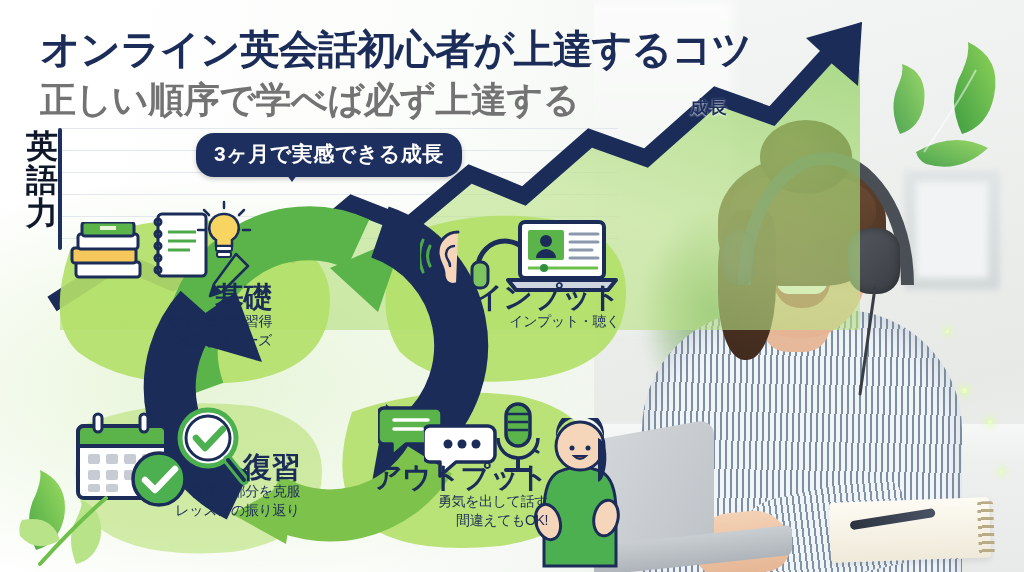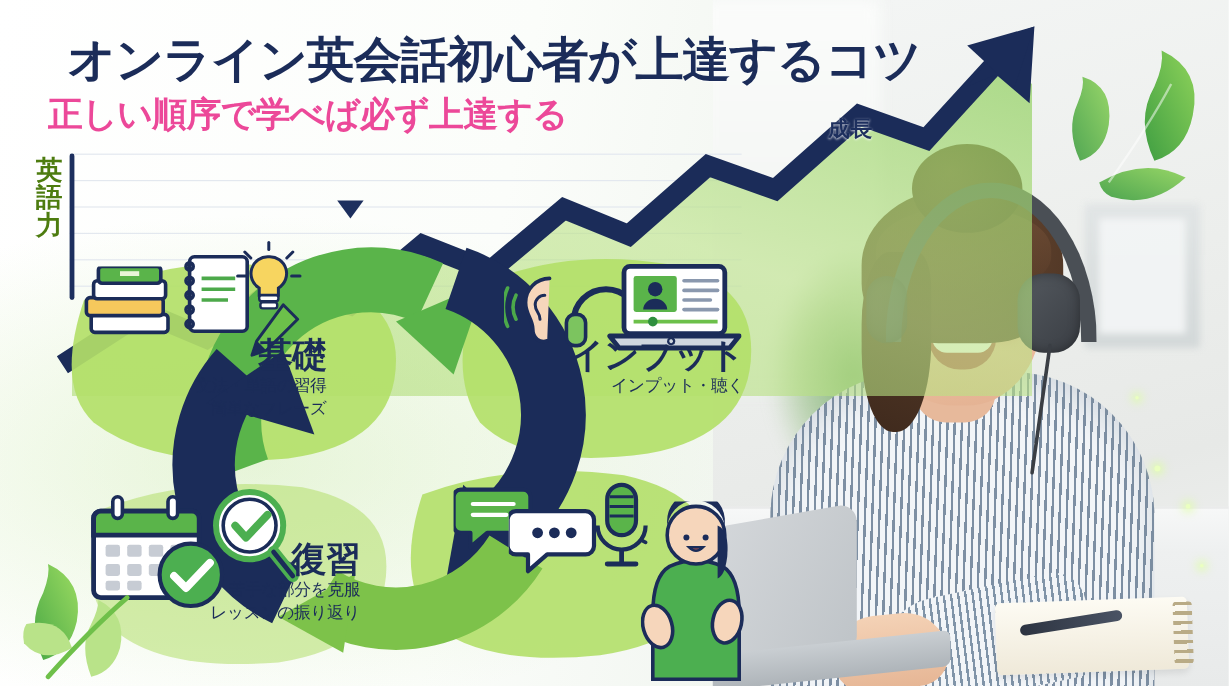--- a/index.html
+++ b/index.html
@@ -18,21 +18,21 @@
   .bg-soft-green{
     left:0;top:150px;width:700px;height:430px;
     background:radial-gradient(ellipse at 30% 55%, rgba(190,228,150,.35) 0%, rgba(255,255,255,0) 62%);
   }
 
   
   .gridwrap{left:58px;top:128px;width:560px;height:120px;}
   .gridline{position:absolute;left:0;width:100%;height:1px;background:#e3e8ef;}
   .axis-y{position:absolute;left:0;top:0;width:4px;height:122px;background:#1d2f5e;border-radius:2px;}
   .axis-label{
-    left:26px;top:130px;width:30px;color:#4d7c0f;font-weight:700;font-size:22px;
+    left:26px;top:130px;width:30px;color:#0f172a;font-weight:700;font-size:32px;
     line-height:1.05;letter-spacing:0;text-align:center;
   }
 
   
   .photo{right:0;top:0;width:430px;height:572px;overflow:hidden;}
   .room{
     position:absolute;inset:0;
     background:linear-gradient(165deg,#f4f6f5 0%,#eceeec 45%,#e7e9e7 70%,#f3f4f3 100%);
   }
   .room-win{
@@ -120,25 +120,25 @@
     left:196px;top:133px;padding:7px 18px 9px;background:#1d2f5e;color:#fff;border-radius:18px;
     font-weight:700;font-size:21px;letter-spacing:.5px;box-shadow:0 2px 5px rgba(0,0,0,.22);
   }
   .badge-tail{
     left:281px;top:167px;width:0;height:0;border-left:11px solid transparent;border-right:11px solid transparent;
     border-top:15px solid #1d2f5e;
   }
 
   
   .title{
-    left:56px;top:22px;font-size:40px;font-weight:700;color:#1b2c59;letter-spacing:-1px;
+    left:40px;top:22px;font-size:40px;font-weight:700;color:#1b2c59;letter-spacing:-1px;
     text-shadow:0 1px 1px rgba(255,255,255,.6);white-space:nowrap;
   }
   .subtitle{
-    left:40px;top:76px;font-size:29px;font-weight:700;color:#ec4899;letter-spacing:-.5px;white-space:nowrap;
+    left:40px;top:76px;font-size:36px;font-weight:700;color:#737373;letter-spacing:-.5px;white-space:nowrap;
   }
 
   
   .node{position:absolute;text-align:right;color:#1b2c59;}
   .node-title{font-size:29px;font-weight:700;line-height:1.05;letter-spacing:-.5px;}
   .node-line{font-size:14px;font-weight:400;line-height:1.3;letter-spacing:-.4px;}
 
   .n-kiso{left:86px;top:282px;width:186px;}
   .n-input{left:424px;top:282px;width:196px;}
   .n-output{left:352px;top:462px;width:196px;}
@@ -423,36 +423,42 @@
         <stop offset="0%" stop-color="#49a845"></stop>
           <stop offset="100%" stop-color="#9ddc62"></stop>
       </linearGradient>
     </defs>
     <path d="M30,12 q30,14 24,48 q-6,26 -28,32 q-14,-30 0,-56 q6,-16 4,-24 z" fill="url(#lf2)"></path>
     <path d="M72,42 q24,12 18,40 q-6,20 -24,24 q-10,-26 0,-44 q6,-12 6,-20 z" fill="#b9e389"></path>
     <path d="M12,62 q30,-6 38,20 q-24,14 -40,-4 q-2,-10 2,-16 z" fill="#b9e389"></path>
     <path d="M96,40 q-30,26 -66,66" fill="none" stroke="#6fc04a" stroke-width="4" stroke-linecap="round"></path>
   </svg>
 
+  <div class="abs badge">3ヶ月で実感できる成長</div>
   <div class="abs badge-tail"></div>
 
   <div class="abs title">オンライン英会話初心者が上達するコツ</div>
   <div class="abs subtitle">正しい順序で学べば必ず上達する</div>
 
   <div class="node n-kiso">
     <div class="node-title">基礎</div>
     <div class="node-line">文法・単語の習得</div>
     <div class="node-line">簡単なフレーズ</div>
   </div>
 
   <div class="node n-input">
     <div class="node-title">インプット</div>
     <div class="node-line">インプット・聴く</div>
   </div>
 
+  <div class="node n-output">
+    <div class="node-title">アウトプット</div>
+    <div class="node-line">勇気を出して話す</div>
+    <div class="node-line">間違えてもOK!</div>
+  </div>
 
   <div class="node n-review">
     <div class="node-title">復習</div>
     <div class="node-line">苦手な部分を克服</div>
     <div class="node-line">レッスンの振り返り</div>
   </div>
 
 </div>
 
 </body></html>

